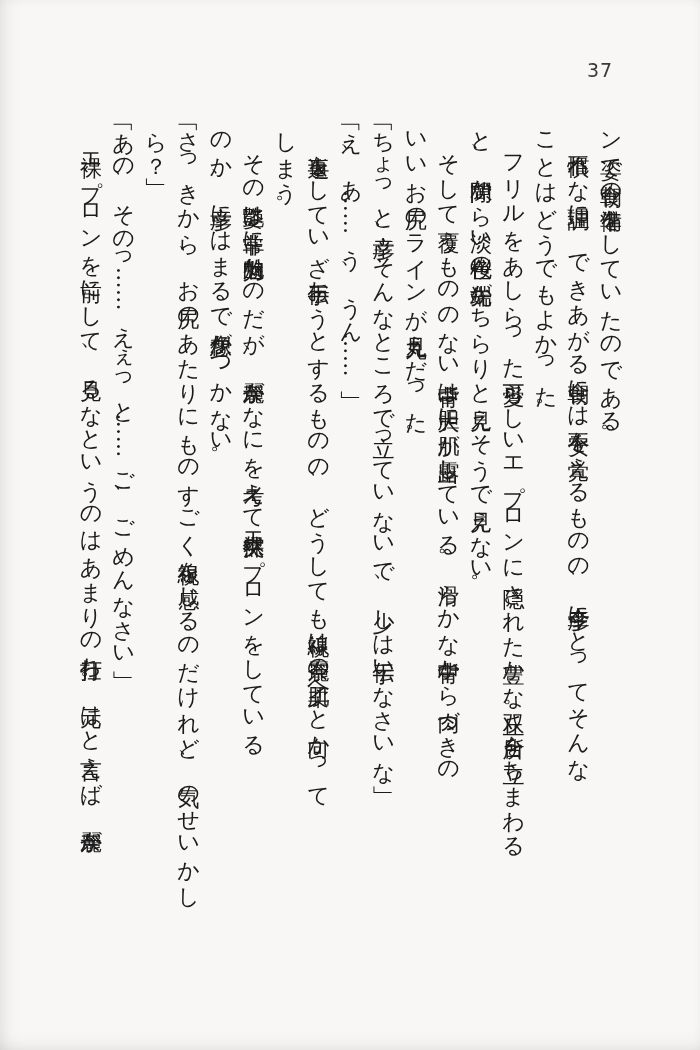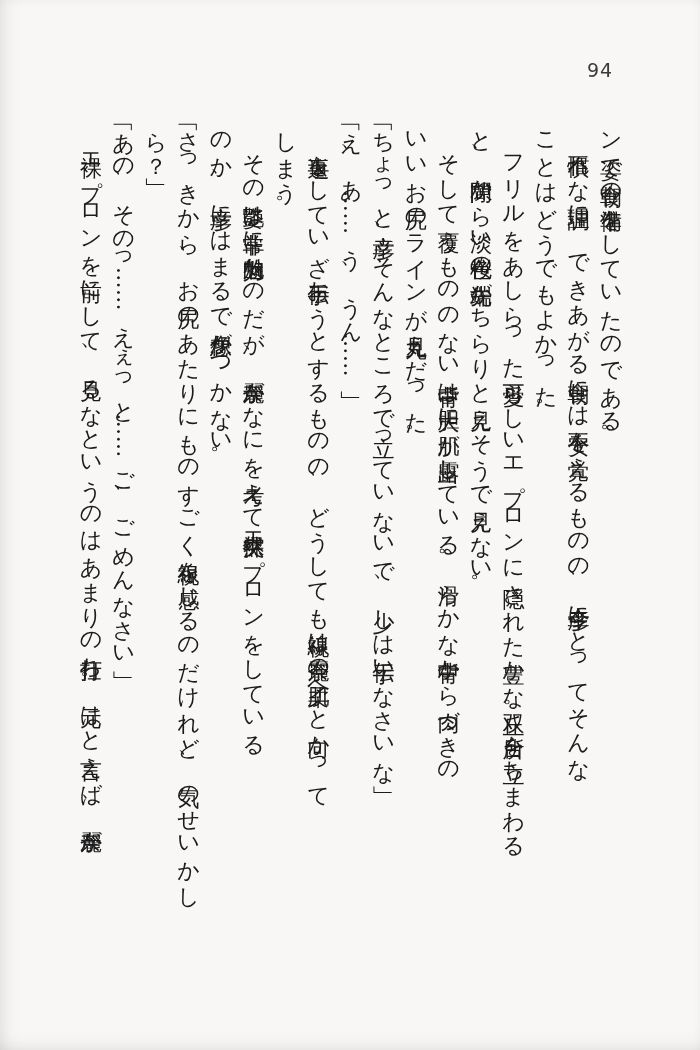--- a/index.html
+++ b/index.html
@@ -44,21 +44,21 @@
     padding: 0;
     line-height: 32.5px;
     letter-spacing: 0.2px;
     white-space: nowrap;
   }
 </style>
 </head>
 <body>
 
 <div class="page">
-  <div class="page-number">94</div>
+  <div class="page-number">37</div>
 
   <div class="text-block">
     <p class="col">ン姿で朝食の準備をしていたのである。</p>
     <p class="col">　不慣れな調理に、できあがる朝食には不安を覚えるものの、今幸彦にとってそんな</p>
     <p class="col">ことはどうでもよかった。</p>
     <p class="col">　フリルをあしらった可愛らしいエプロンに隠された豊かな双丘。台所を立ちまわる</p>
     <p class="col">と、隙間から淡い桜色の先端がちらりと見えそうで見えない。</p>
     <p class="col">　そして覆うもののない背中は大胆に肌が露出している。滑らかな背中から肉づきの</p>
     <p class="col">いいお尻のラインが丸見えだった。</p>
     <p class="col">「ちょっと幸彦、そんなところで立っていないで、少しは手伝いなさいな」</p>

